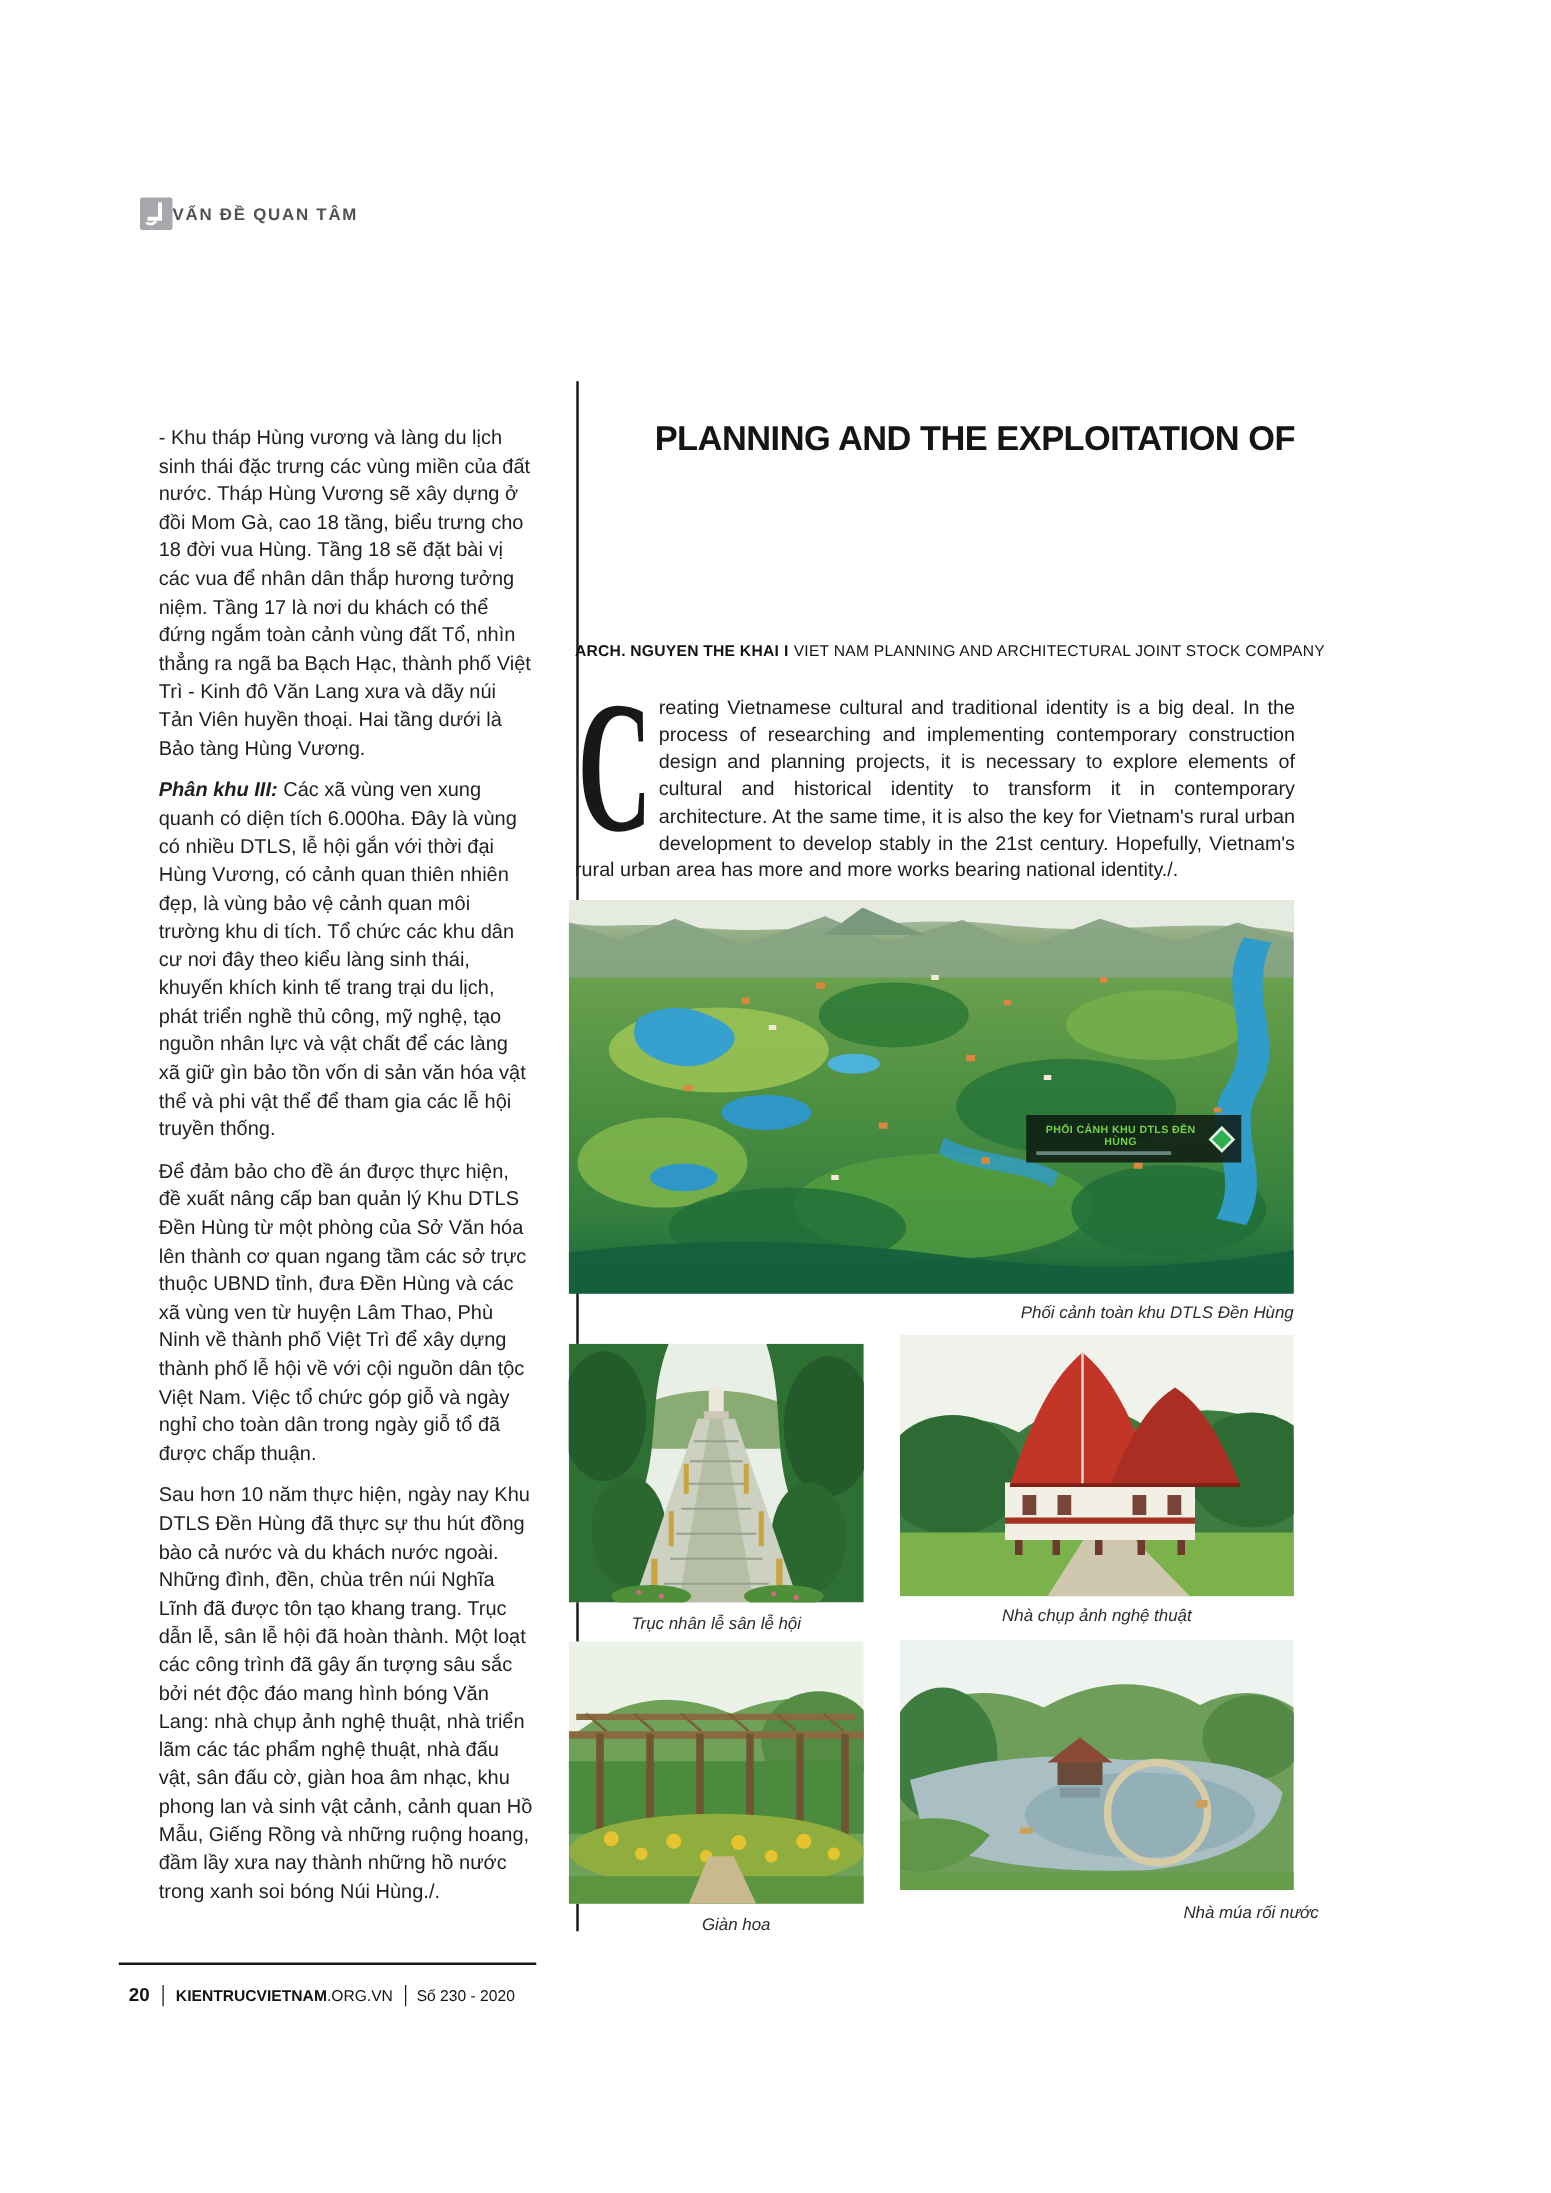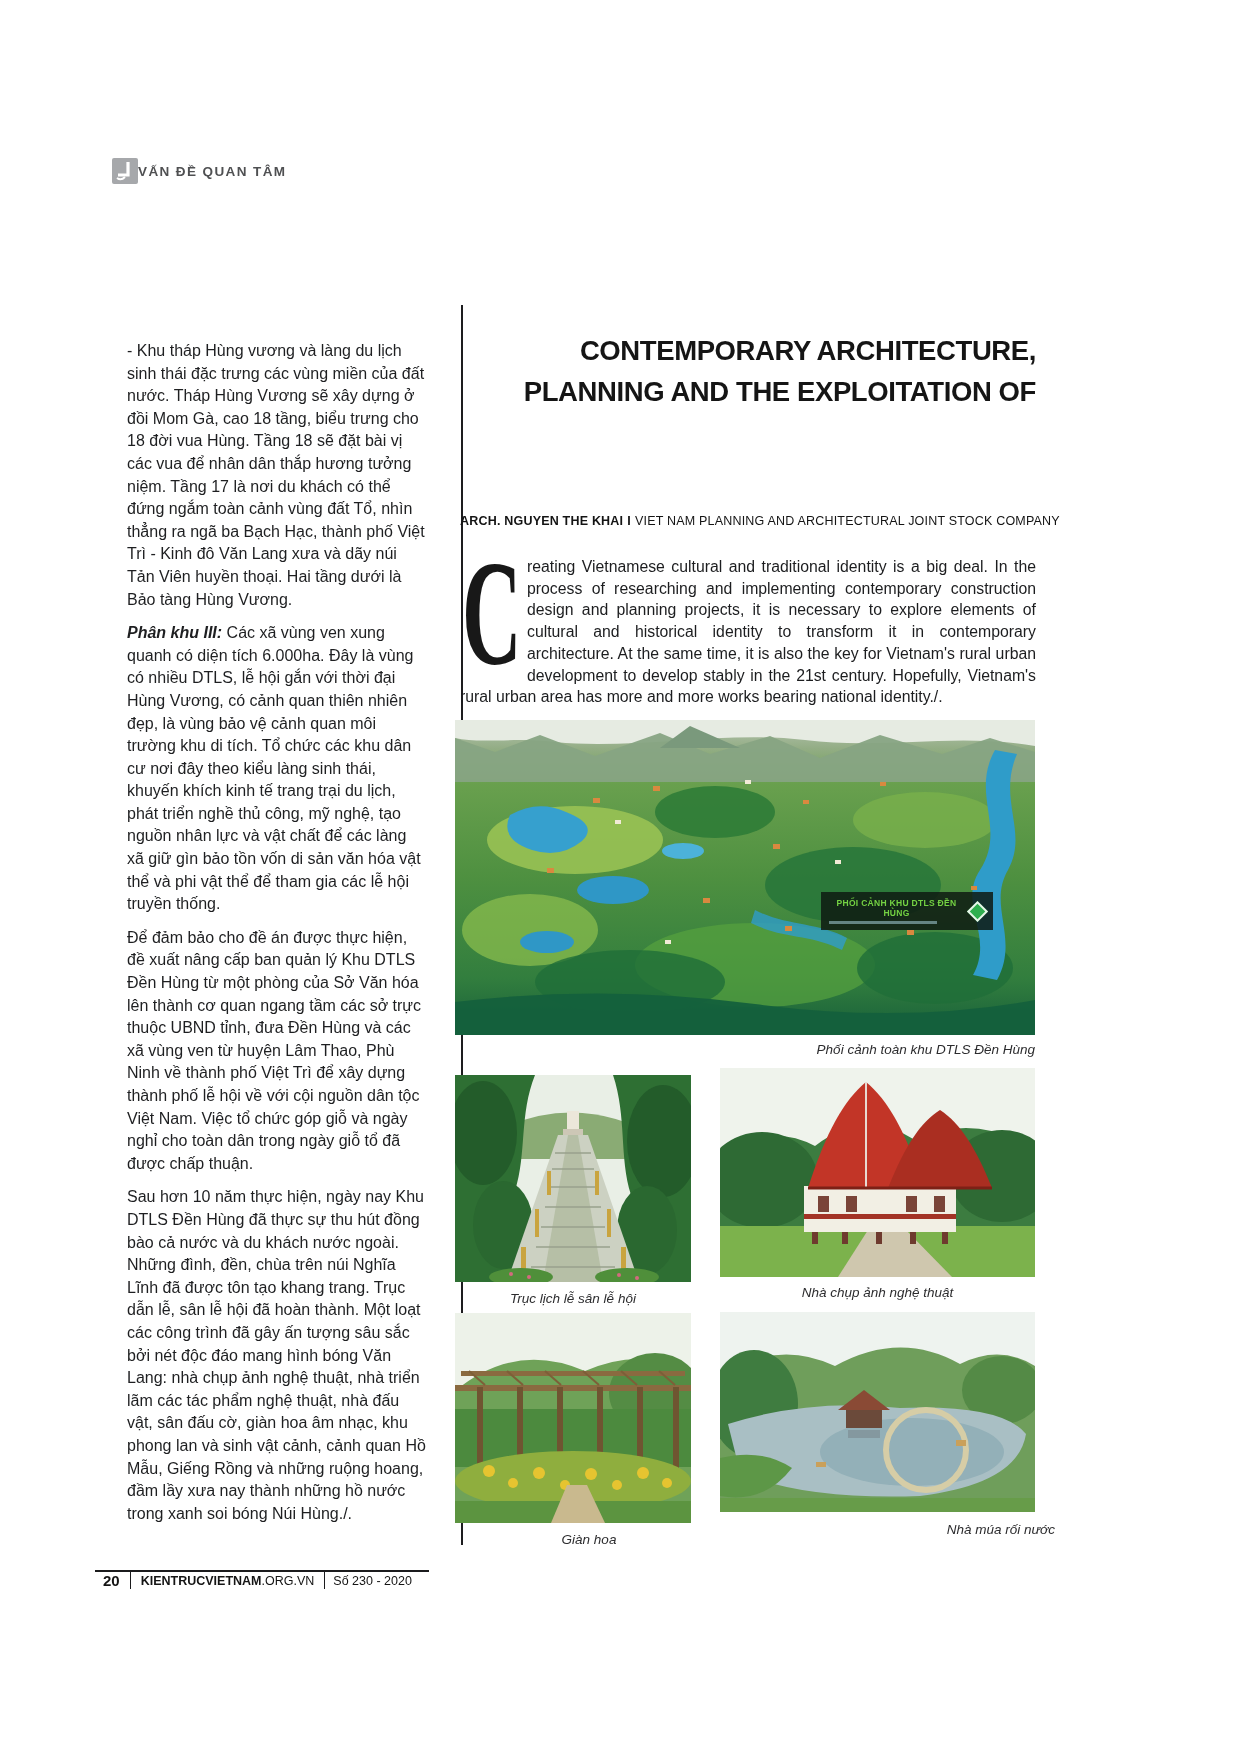--- a/index.html
+++ b/index.html
@@ -39,21 +39,21 @@
   .cap{font-style:italic;font-size:13.5px;color:#2c2c2e;}
   .pan-label{position:absolute;left:366px;top:172px;width:172px;height:38px;
              background:rgba(14,26,18,0.85);display:flex;align-items:center;padding:4px 8px;}
   .pan-label-text{flex:1;}
   .pan-label-line1{font-size:8.5px;font-weight:bold;color:#74d243;letter-spacing:0.3px;line-height:10px;}
   .pan-label-line2{margin-top:3px;height:3px;width:80%;background:rgba(168,207,221,0.55);}
   .pan-diamond{width:15px;height:15px;background:#2fae4f;border:2px solid #e8f5e9;
                transform:rotate(45deg);margin-left:6px;flex:none;}
 
   
-  .footer{width:334px;border-top:2px solid #1b1b1d;padding-top:0;display:flex;align-items:center;}
+  .footer{width:334px;border-top:2px solid #1b1b1d;padding-top:16px;display:flex;align-items:center;}
   .f-num{font-size:15px;font-weight:bold;padding:0 10px 0 8px;color:#141414;}
   .f-div{width:1px;height:17px;background:#1b1b1d;}
   .f-site{font-size:12.5px;padding:0 10px;color:#141414;}
   .f-site b{font-weight:bold;}
   .f-issue{font-size:12.5px;padding:0 8px;color:#141414;}
 </style>
 </head>
 <body>
 
 <div class="page">
@@ -71,21 +71,20 @@
   <div class="abs lc" style="left:127px;top:340px;">
     <p>- Khu tháp Hùng vương và làng du lịch sinh thái đặc trưng các vùng miền của đất nước. Tháp Hùng Vương sẽ xây dựng ở đồi Mom Gà, cao 18 tầng, biểu trưng cho 18 đời vua Hùng. Tầng 18 sẽ đặt bài vị các vua để nhân dân thắp hương tưởng niệm. Tầng 17 là nơi du khách có thể đứng ngắm toàn cảnh vùng đất Tổ, nhìn thẳng ra ngã ba Bạch Hạc, thành phố Việt Trì - Kinh đô Văn Lang xưa và dãy núi Tản Viên huyền thoại. Hai tầng dưới là Bảo tàng Hùng Vương.</p>
     <p><span class="p2-lead">Phân khu III:</span><span> Các xã vùng ven xung quanh có diện tích 6.000ha. Đây là vùng có nhiều DTLS, lễ hội gắn với thời đại Hùng Vương, có cảnh quan thiên nhiên đẹp, là vùng bảo vệ cảnh quan môi trường khu di tích. Tổ chức các khu dân cư nơi đây theo kiểu làng sinh thái, khuyến khích kinh tế trang trại du lịch, phát triển nghề thủ công, mỹ nghệ, tạo nguồn nhân lực và vật chất để các làng xã giữ gìn bảo tồn vốn di sản văn hóa vật thể và phi vật thể để tham gia các lễ hội truyền thống.</span></p>
     <p>Để đảm bảo cho đề án được thực hiện, đề xuất nâng cấp ban quản lý Khu DTLS Đền Hùng từ một phòng của Sở Văn hóa lên thành cơ quan ngang tầm các sở trực thuộc UBND tỉnh, đưa Đền Hùng và các xã vùng ven từ huyện Lâm Thao, Phù Ninh về thành phố Việt Trì để xây dựng thành phố lễ hội về với cội nguồn dân tộc Việt Nam. Việc tổ chức góp giỗ và ngày nghỉ cho toàn dân trong ngày giỗ tổ đã được chấp thuận.</p>
     <p>Sau hơn 10 năm thực hiện, ngày nay Khu DTLS Đền Hùng đã thực sự thu hút đồng bào cả nước và du khách nước ngoài. Những đình, đền, chùa trên núi Nghĩa Lĩnh đã được tôn tạo khang trang. Trục dẫn lễ, sân lễ hội đã hoàn thành. Một loạt các công trình đã gây ấn tượng sâu sắc bởi nét độc đáo mang hình bóng Văn Lang: nhà chụp ảnh nghệ thuật, nhà triển lãm các tác phẩm nghệ thuật, nhà đấu vật, sân đấu cờ, giàn hoa âm nhạc, khu phong lan và sinh vật cảnh, cảnh quan Hồ Mẫu, Giếng Rồng và những ruộng hoang, đầm lầy xưa nay thành những hồ nước trong xanh soi bóng Núi Hùng./.</p>
   </div>
 
   <div class="abs vrule" style="left:461px;top:305px;height:1240px;"></div>
 
   <div class="abs" style="left:460px;top:330px;width:576px;">
-    <div class="title-line">CONTEMPORARY ARCHITECTURE,</div>
     <div class="title-line">PLANNING AND THE EXPLOITATION OF</div>
   </div>
 
   <div class="abs byline" style="left:460px;top:514px;width:576px;">
     <span class="by-author">ARCH. NGUYEN THE KHAI</span><span class="by-sep">I</span><span>VIET NAM PLANNING AND ARCHITECTURAL JOINT STOCK COMPANY</span>
   </div>
 
   <div class="abs lead" style="left:460px;top:556px;">
     <svg class="dropcap-svg" width="58" height="112" viewBox="0 0 58 112">
       <text transform="translate(2,104) scale(0.55,1)" font-family="Liberation Serif, serif" font-weight="bold" font-size="150" fill="#181818">C</text>
@@ -187,21 +186,21 @@
       <ellipse cx="66" cy="202" rx="32" ry="9" fill="#4f8f3a"></ellipse>
       <ellipse cx="172" cy="202" rx="32" ry="9" fill="#4f8f3a"></ellipse>
       <g fill="#d46a7e">
         <circle cx="56" cy="199" r="2"></circle>
           <circle cx="74" cy="202" r="2"></circle>
         <circle cx="164" cy="200" r="2"></circle>
           <circle cx="182" cy="203" r="2"></circle>
       </g>
     </svg>
   </figure>
-  <div class="abs cap" style="left:455px;top:1291px;width:236px;text-align:center;">Trục lịch lễ sân lễ hội</div>
+  <div class="abs cap" style="left:455px;top:1291px;width:236px;text-align:center;">Trục nhân lễ sân lễ hội</div>
 
   <figure class="abs" style="left:720px;top:1068px;width:315px;height:209px;">
     <svg class="figimg" viewBox="0 0 315 209" preserveAspectRatio="none">
       <rect width="315" height="209" fill="#eff3ec"></rect>
       <path d="M0 92 Q45 52 95 78 Q145 40 195 72 Q255 44 315 82 V209 H0 Z" fill="#3c7c40"></path>
       <ellipse cx="42" cy="112" rx="56" ry="48" fill="#2e6a34"></ellipse>
       <ellipse cx="282" cy="108" rx="52" ry="46" fill="#2e6a34"></ellipse>
       <rect x="0" y="158" width="315" height="51" fill="#7cb24c"></rect>
       <path d="M118 209 L148 162 L186 162 L232 209 Z" fill="#cfc7ae"></path>
       <rect x="84" y="118" width="152" height="46" fill="#f2efe4"></rect>

